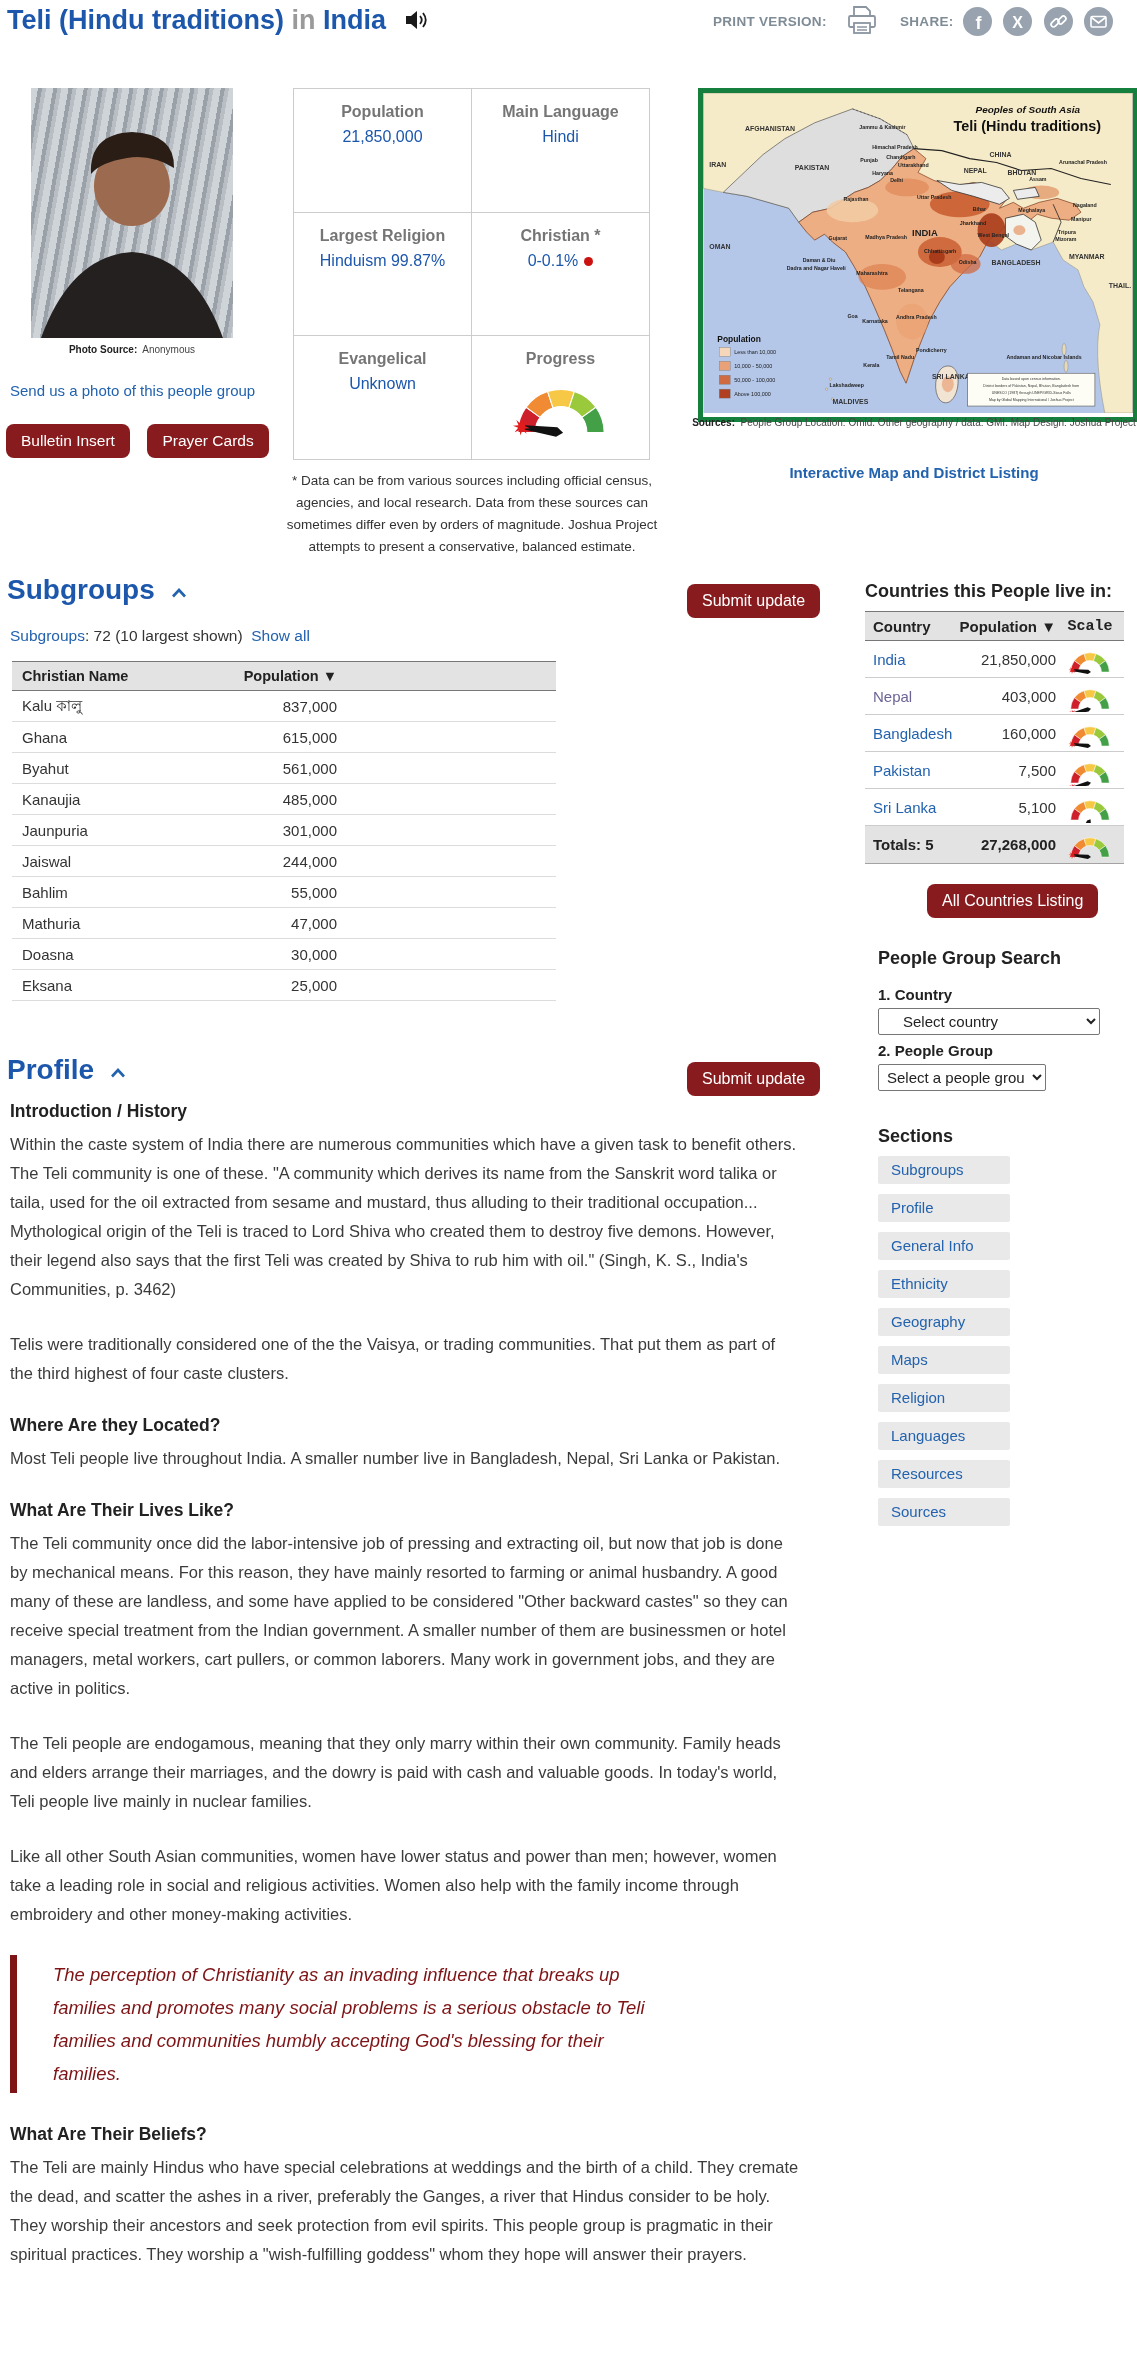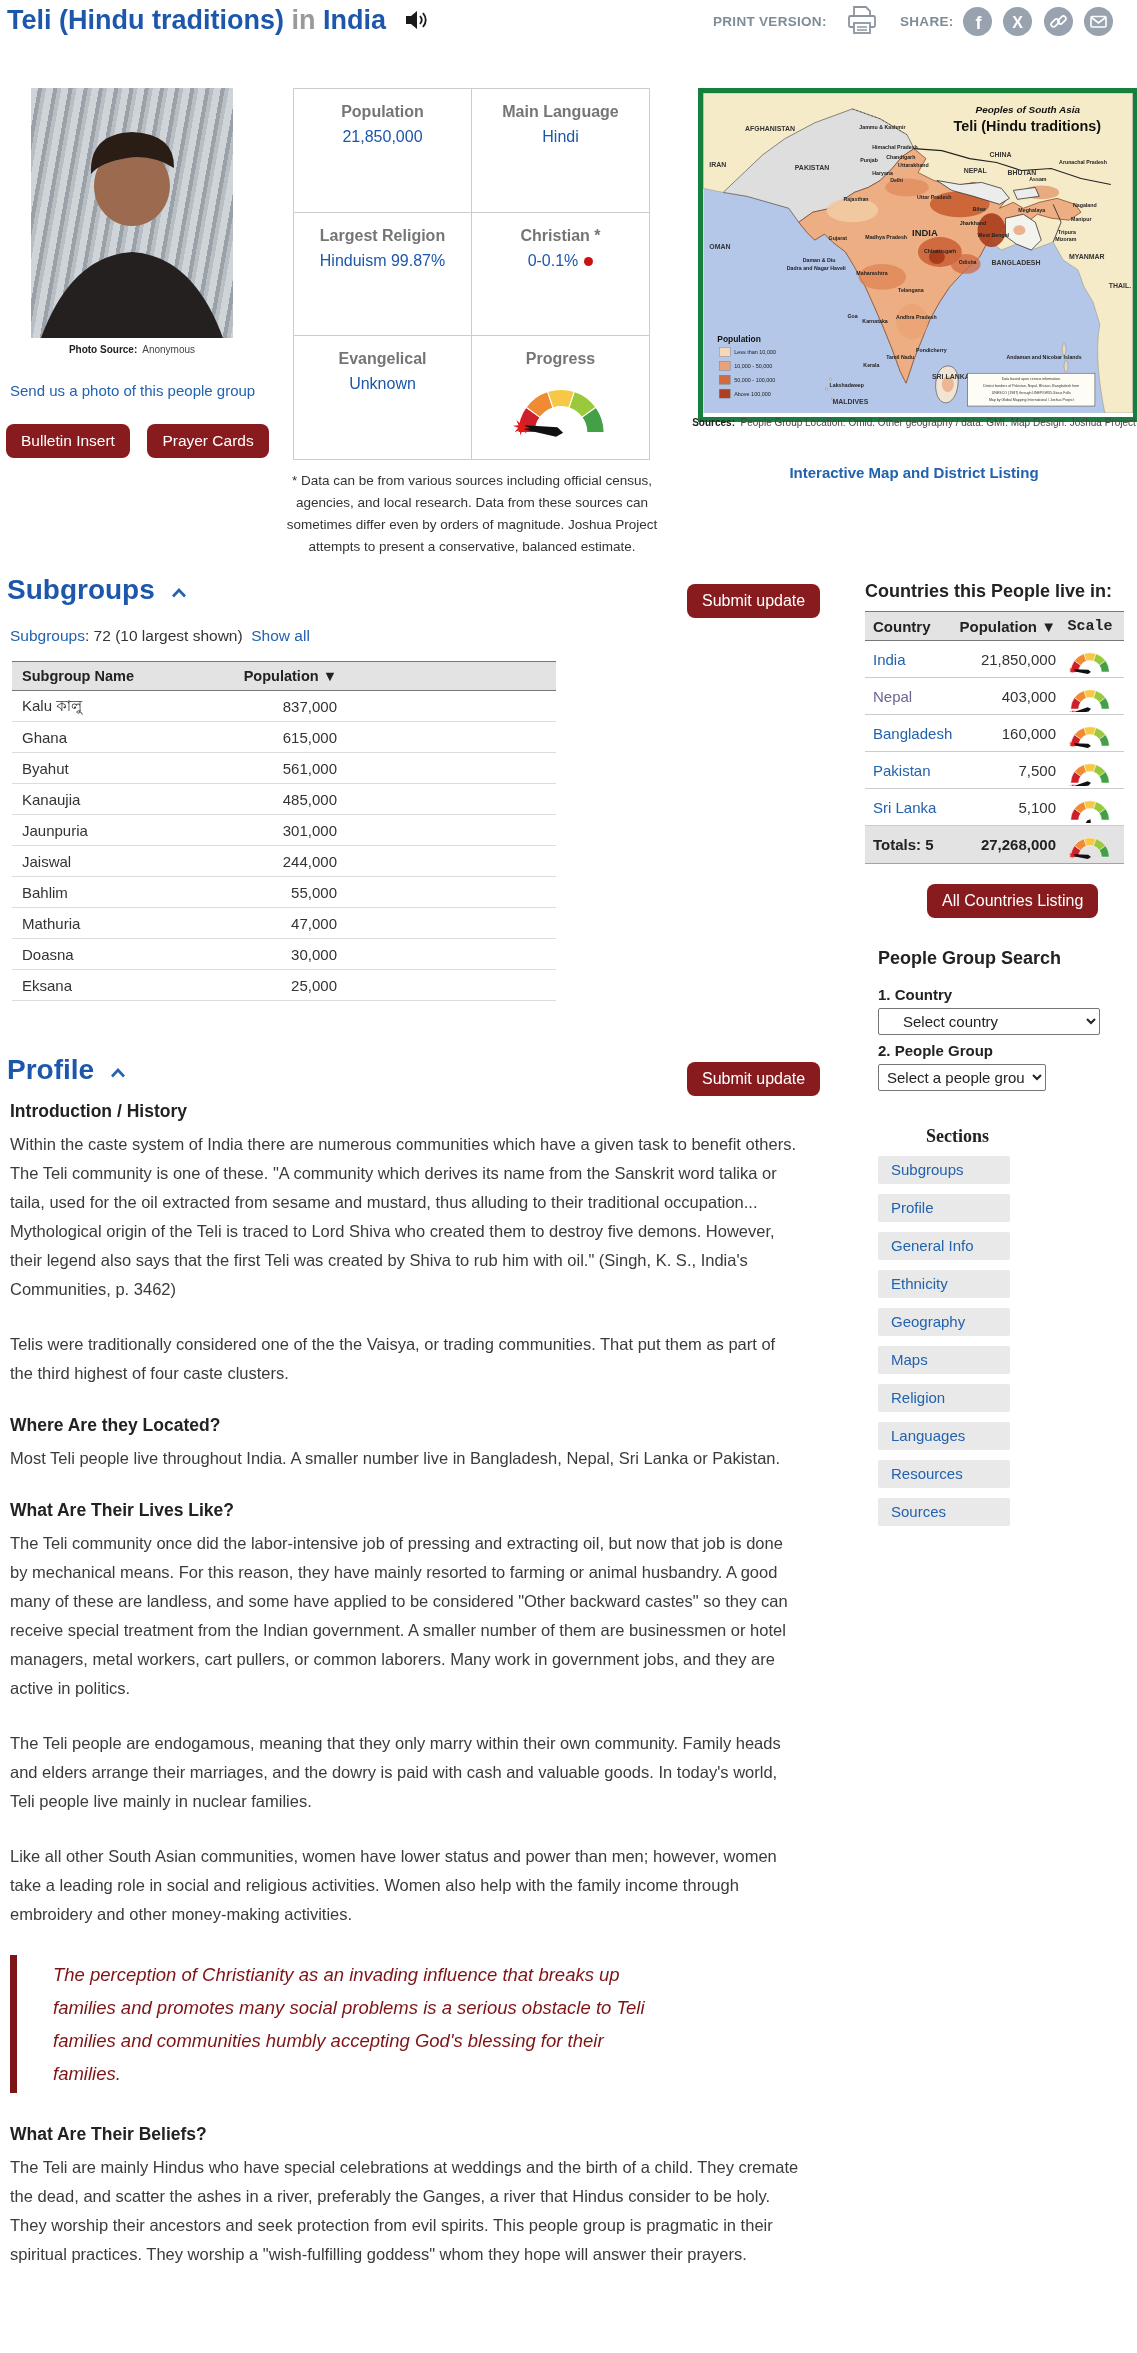--- a/index.html
+++ b/index.html
@@ -289,21 +289,21 @@
   </svg>
 </div>
 <button class="abs btn-maroon" style="left:687px; top:584px; font-size:16px;">Submit update</button>
 <div class="abs meta-line" style="left:10px; top:627px;">
   <a>Subgroups</a><span>: 72 (10 largest shown)</span>&nbsp;
   <a>Show all</a>
 </div>
 
 <div class="abs" style="left:12px; top:661px; width:544px;">
   <div class="sg-head thead">
-    <div class="sg-pad">Subgroup Name</div>
+    <div class="sg-pad">Christian Name</div>
     <div class="num-h">Population ▼</div>
     <div></div>
   </div>
   <div>
 
       <div class="sg-row">
         <div class="sg-pad">Kalu কালু</div>
         <div class="num">837,000</div>
         <div></div>
       </div>
@@ -486,21 +486,21 @@
 <div class="abs h-side" style="left:878px; top:948px;">People Group Search</div>
 <div class="abs fld-label" style="left:878px; top:986px;">1. Country</div>
 <select class="abs" style="left:878px; top:1008px; width:222px;padding-left:20px;">
   <option>Select country</option>
 </select>
 <div class="abs fld-label" style="left:878px; top:1042px;">2. People Group</div>
 <select class="abs" style="left:878px; top:1064px; width:168px;">
   <option>Select a people group</option>
 </select>
 
-<div class="abs h-side" style="left:926px; top:1126px;font-family:Liberation Serif, serif;">Sections</div>
+<div class="abs h-side" style="left:878px; top:1126px;">Sections</div>
 <div class="abs" style="left:878px; top:1156px;">
 
     <div class="section-item">
       <a>Subgroups</a>
     </div>
 
     <div class="section-item">
       <a>Profile</a>
     </div>
 

